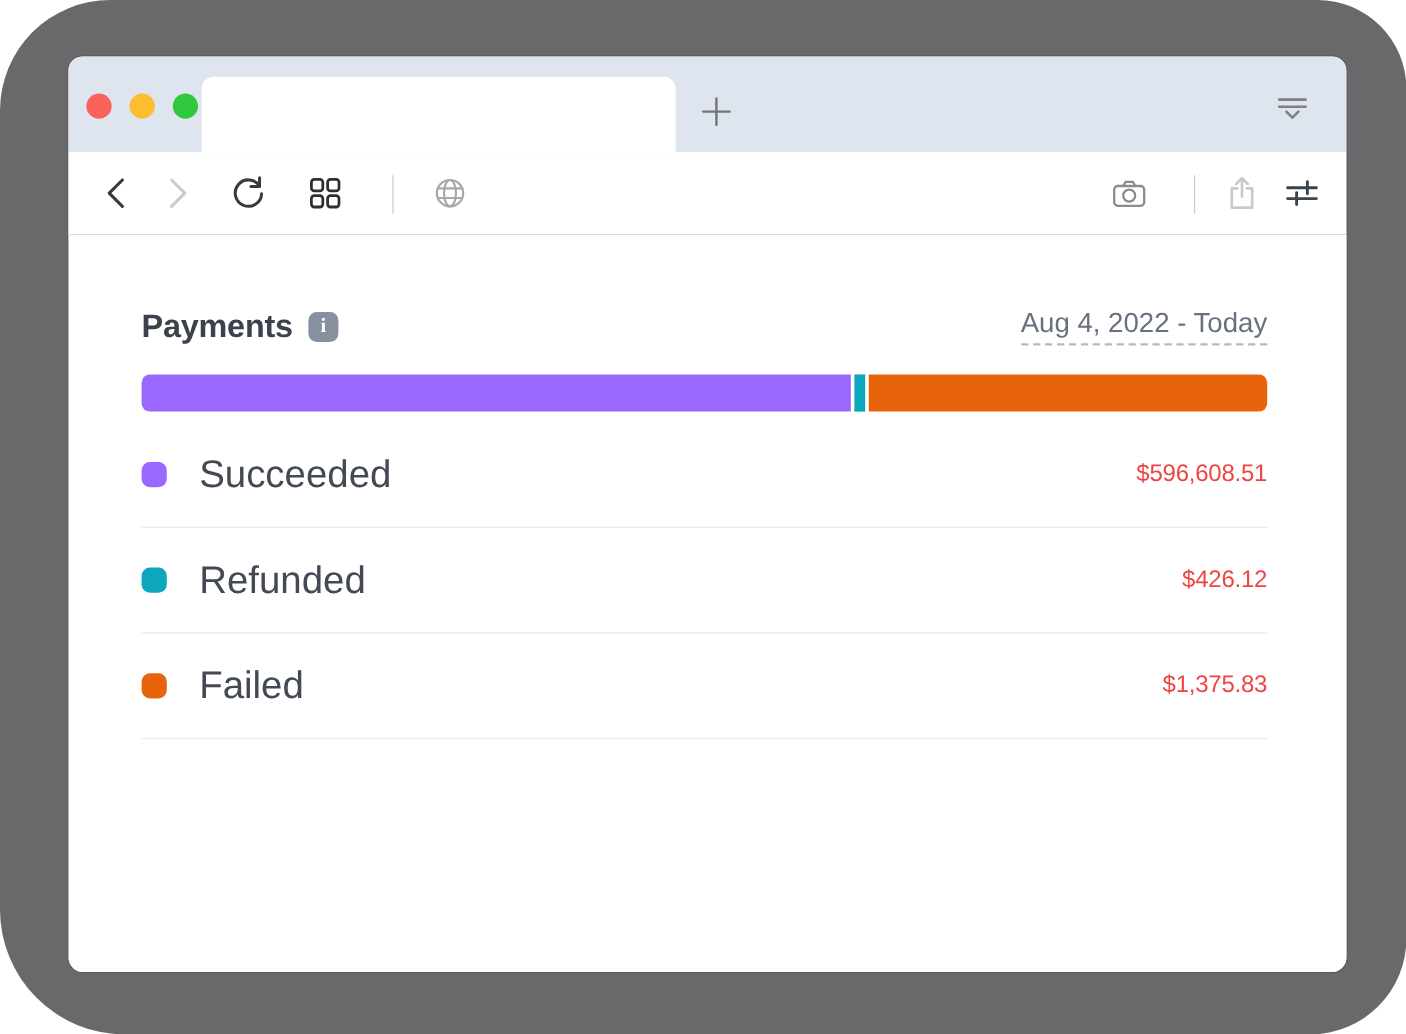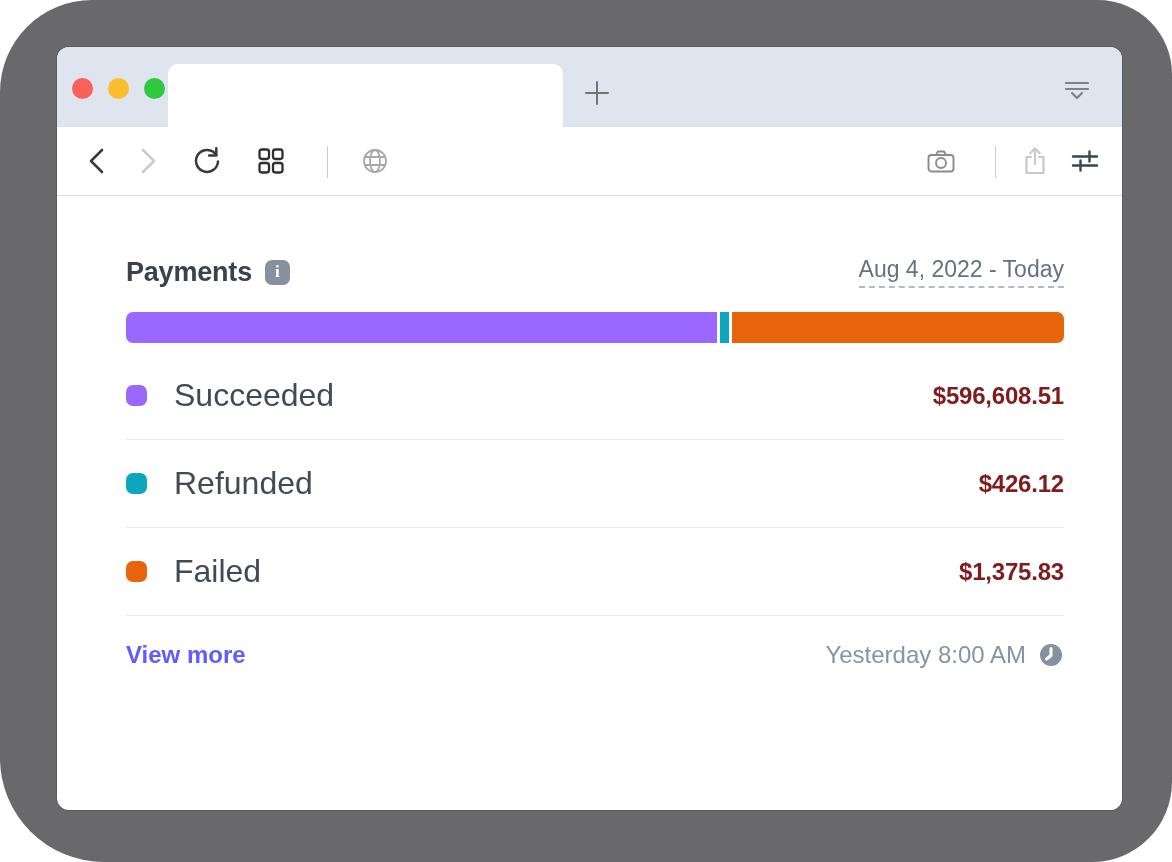--- a/index.html
+++ b/index.html
@@ -24,37 +24,37 @@
   .active-tab { position:absolute; left:111px; top:17px; width:395px; height:63px; background:#ffffff; border-radius:10px 10px 0 0; }
   .newtab-btn { position:absolute; left:524px; top:30px; width:32px; height:32px; display:flex; align-items:center; justify-content:center; }
   .tabbar-right-icon { position:absolute; left:1007px; top:33px; }
 
   
   .toolbar { position:absolute; left:0; top:80px; width:100%; height:69px; background:#ffffff; border-bottom:1px solid #d8dadd; }
   .tb { position:absolute; top:50%; transform:translate(-50%,-50%); display:flex; align-items:center; justify-content:center; }
   .tb-divider { position:absolute; top:19px; width:1px; height:32px; background:#c9cbce; }
 
   
-  .content { position:absolute; left:12px; top:149px; width:100%; height:614px; background:#ffffff; padding:0 70px 0 57px; }
+  .content { position:absolute; left:4px; top:149px; width:100%; height:614px; background:#ffffff; padding:0 70px 0 57px; }
   .widget-header { margin-top:58px; height:36px; display:flex; align-items:center; justify-content:space-between; }
   .title-group { display:flex; align-items:center; gap:13px; }
   .widget-title { font-size:27px; font-weight:700; color:#3c414d; letter-spacing:-0.2px; }
   .info-badge { width:25px; height:25px; background:#87909f; border-radius:7px; color:#ffffff;
     font-size:17px; font-weight:700; display:flex; align-items:center; justify-content:center; font-family:"Liberation Serif","DejaVu Serif",serif; }
   .date-range { font-size:23px; color:#687180; padding-bottom:3px; border-bottom:2px dashed #b3bac4; }
 
   .stacked-bar { margin-top:22px; margin-bottom:9px; height:31px; display:flex; gap:3px; }
   .seg { height:100%; }
   .seg:first-child { border-radius:7px 0 0 7px; }
   .seg:last-child { border-radius:0 7px 7px 0; flex:1; }
 
   .legend-row { height:88px; display:flex; align-items:center; border-bottom:1px solid #e7eaee; }
   .swatch { width:21px; height:21px; border-radius:7px; margin-right:27px; flex:0 0 auto; }
   .legend-label { font-size:32px; color:#444a54; }
-  .legend-amount { margin-left:auto; font-size:24px; font-weight:700; color:#7f1d1d; letter-spacing:-0.2px; }
+  .legend-amount { margin-left:auto; font-size:20px; font-weight:400; color:#ef4444; letter-spacing:-0.2px; }
 
   .widget-footer { height:78px; display:flex; align-items:center; justify-content:space-between; }
   .view-more { font-size:24px; font-weight:700; color:#635bff; cursor:pointer; }
   .timestamp-group { display:flex; align-items:center; gap:12px; }
   .timestamp { font-size:24px; color:#8b93a2; }
 
   svg { display:block; }
 </style>
 </head>
 <body>
@@ -195,28 +195,16 @@
         <span class="legend-label">Refunded</span>
         <span class="legend-amount">$426.12</span>
       </div>
 
       <div class="legend-row">
         <div class="swatch" style="background: rgb(232, 100, 10);"></div>
         <span class="legend-label">Failed</span>
         <span class="legend-amount">$1,375.83</span>
       </div>
 
-      <div class="widget-footer">
-        <span class="view-more">View more</span>
-        <div class="timestamp-group">
-          <span class="timestamp">Yesterday 8:00 AM</span>
-          <span>
-            <svg width="26" height="26" viewBox="0 0 26 26">
-                <circle cx="13" cy="13" r="11" fill="#87909f"></circle>
-                <path d="M13 6.5 V13.5 L8.6 17" stroke="#ffffff" stroke-width="3" fill="none" stroke-linecap="round" stroke-linejoin="round"></path>
-              </svg>
-          </span>
-        </div>
-      </div>
 
     </div>
   </div>
 </div>
 
 </body></html>

